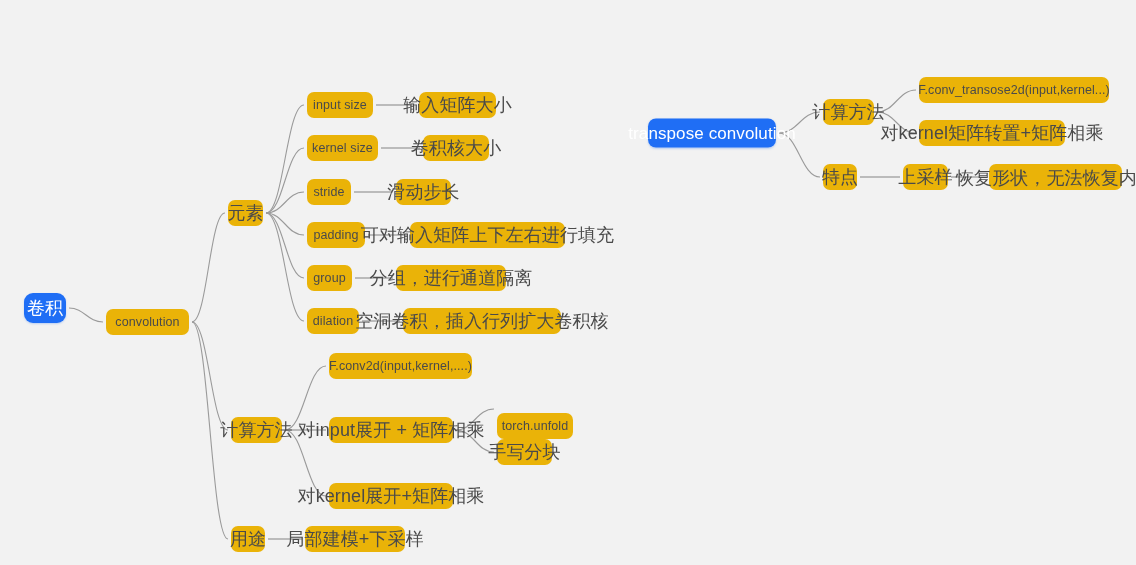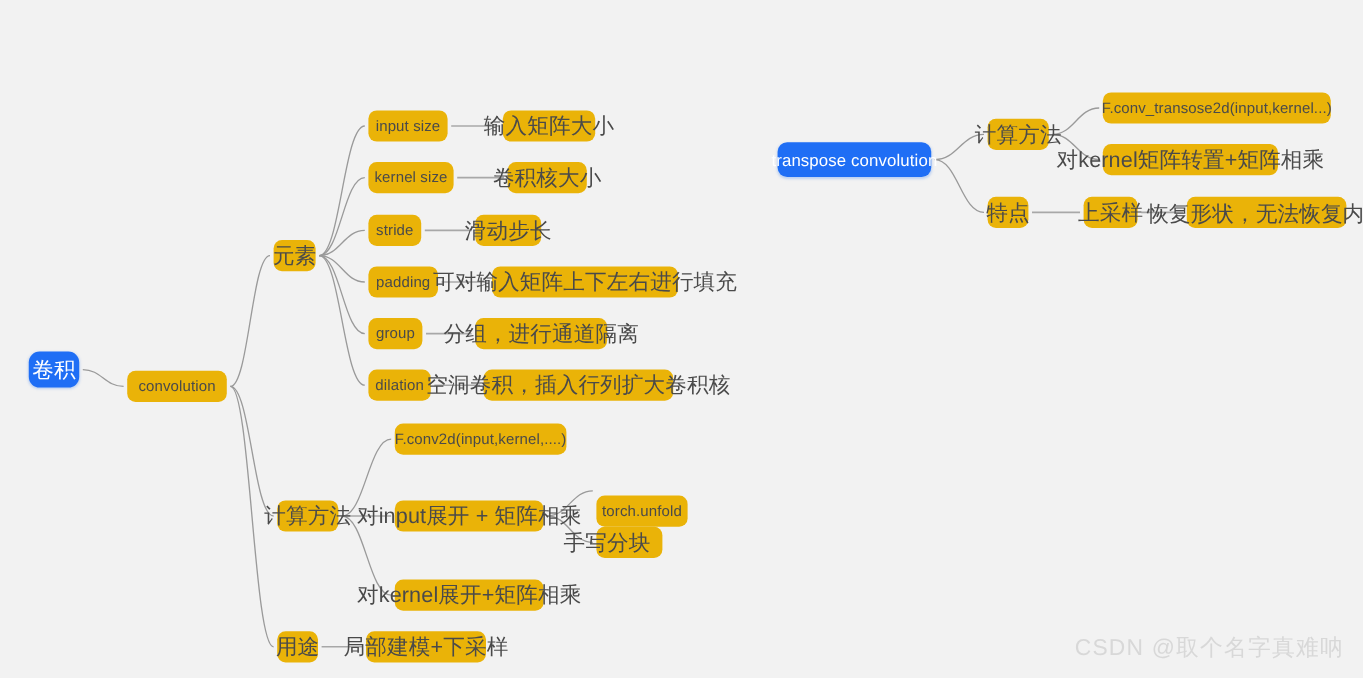--- a/index.html
+++ b/index.html
@@ -57,21 +57,21 @@
     background: #1f6ef5;
     color: #ffffff;
     border-radius: 9px;
     height: 30px;
     font-size: 13px;
     box-shadow: 0 1px 2px rgba(31,110,245,0.25);
   }
   .node.root.wide {
     height: 29px;
     border-radius: 8px;
-    font-size: 14px;
+    font-size: 17px;
   }
   .node.cn {
     font-size: 18px;
   }
   #watermark {
     position: absolute;
     right: 16px;
     bottom: 12px;
     color: #d8d8d8;
     font-size: 19px;
@@ -164,21 +164,21 @@
       </div>
       <div class="node" style="left: 329px; top: 366px; width: 143px;">
         <span>F.conv2d(input,kernel,....)</span>
       </div>
       <div class="node cn" style="left: 329px; top: 430px; width: 124px;">
         <span>对input展开 + 矩阵相乘</span>
       </div>
       <div class="node" style="left: 497px; top: 426px; width: 76px;">
         <span>torch.unfold</span>
       </div>
-      <div class="node cn" style="left: 497px; top: 452px; width: 55px; justify-content: flex-end;">
+      <div class="node cn" style="left: 497px; top: 452px; width: 55px;">
         <span>手写分块</span>
       </div>
       <div class="node cn" style="left: 329px; top: 496px; width: 124px;">
         <span>对kernel展开+矩阵相乘</span>
       </div>
       <div class="node cn" style="left: 231px; top: 539px; width: 34px;">
         <span>用途</span>
       </div>
       <div class="node cn" style="left: 305px; top: 539px; width: 100px;">
         <span>局部建模+下采样</span>
@@ -198,14 +198,13 @@
       <div class="node cn" style="left: 823px; top: 177px; width: 34px;">
         <span>特点</span>
       </div>
       <div class="node cn" style="left: 903px; top: 177px; width: 45px;">
         <span>上采样</span>
       </div>
       <div class="node cn" style="left: 989px; top: 177px; width: 133px; align-items: flex-end;">
         <span>恢复形状，无法恢复内容</span>
       </div>
     </div>
-  <div id="watermark">CSDN @取个名字真难呐</div>
 </div>
 
 </body></html>

